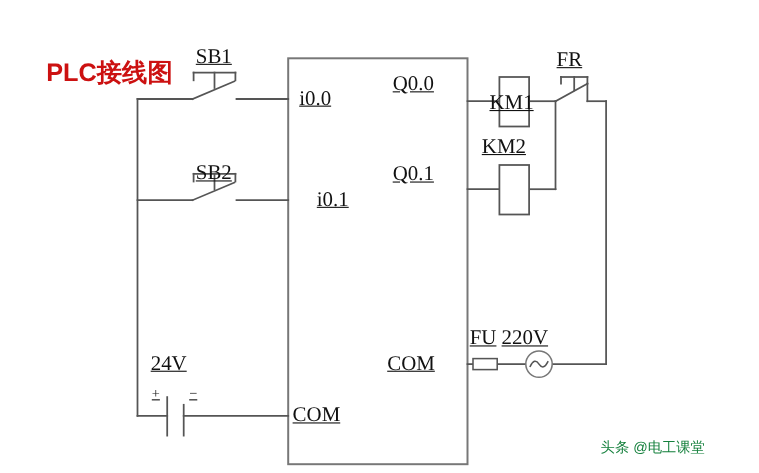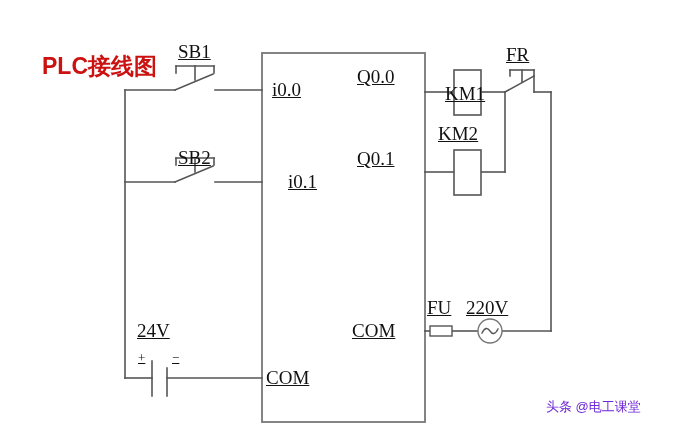--- a/index.html
+++ b/index.html
@@ -44,21 +44,21 @@
   }
   .lbl.small {
     font-size: 13px;
   }
   .watermark {
     position: absolute;
     left: 546px;
     top: 398px;
     font-family: "Liberation Sans", sans-serif;
     font-size: 13px;
-    color: #6d28d9;
+    color: #15803d;
     white-space: nowrap;
   }
 </style>
 </head>
 <body>
 
 <div id="canvas">
 
   <div class="title">PLC接线图</div>
 
@@ -155,21 +155,21 @@
   <div class="lbl" style="left:352px; top:320px;">COM</div>
 
   <div class="lbl" style="left:445px; top:43px;margin-top:40px;">KM1</div>
 
   <div class="lbl" style="left:438px; top:123px;">KM2</div>
 
   <div class="lbl" style="left:506px; top:44px;">FR</div>
 
   <div class="lbl" style="left:427px; top:297px;text-align:center;">FU</div>
 
-  <div class="lbl" style="left:466px; top:297px;">220V</div>
+  <div class="lbl" style="left:456px; top:297px;">220V</div>
 
   <div class="lbl" style="left:137px; top:320px;">24V</div>
 
   <div class="lbl small" style="left:138px; top:350px;">+</div>
 
   <div class="lbl small" style="left:172px; top:350px;">−</div>
 
   <div class="watermark">头条 @电工课堂</div>
 
 </div>

